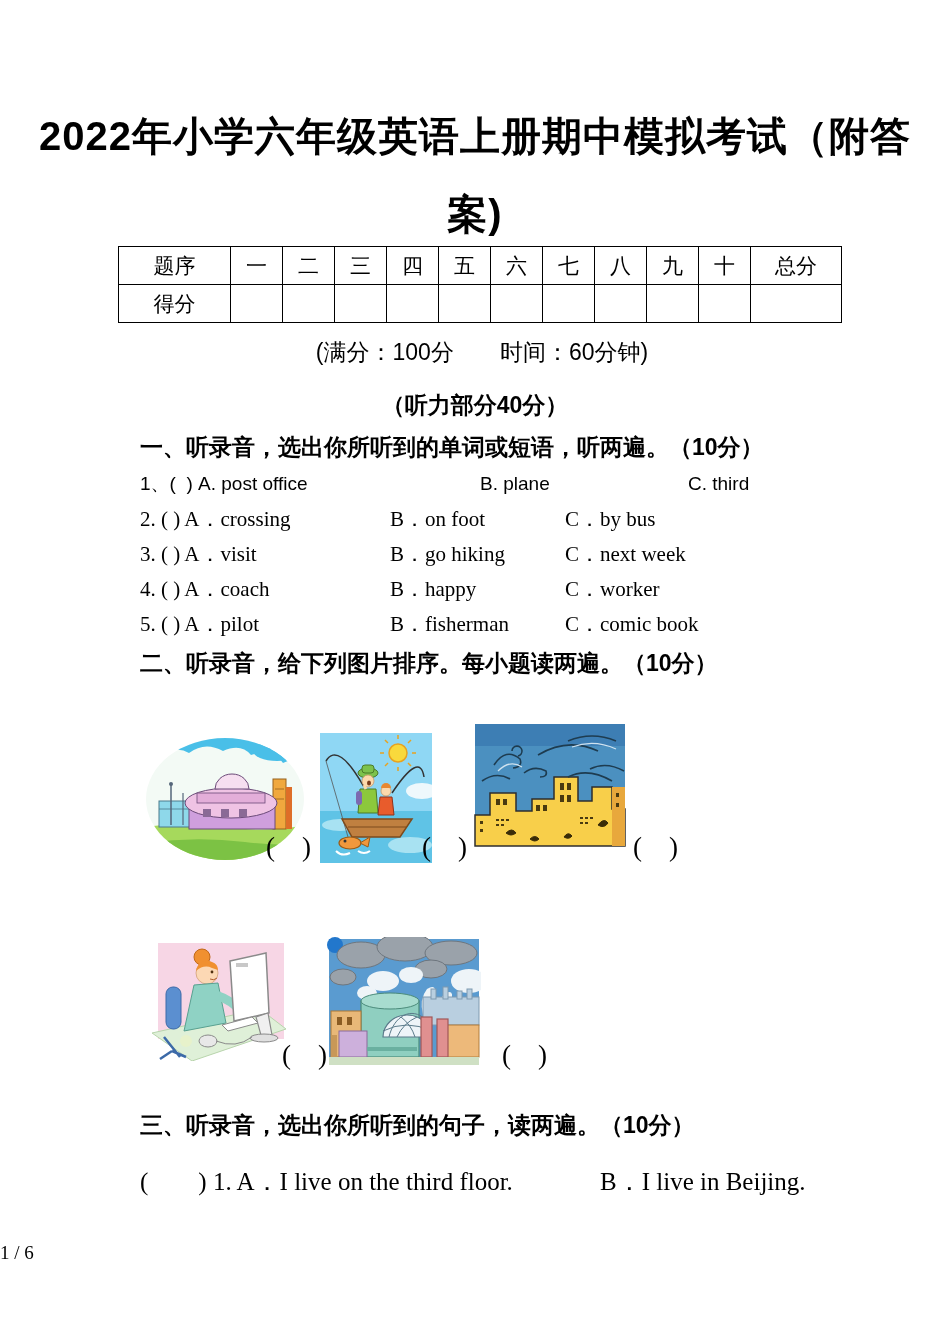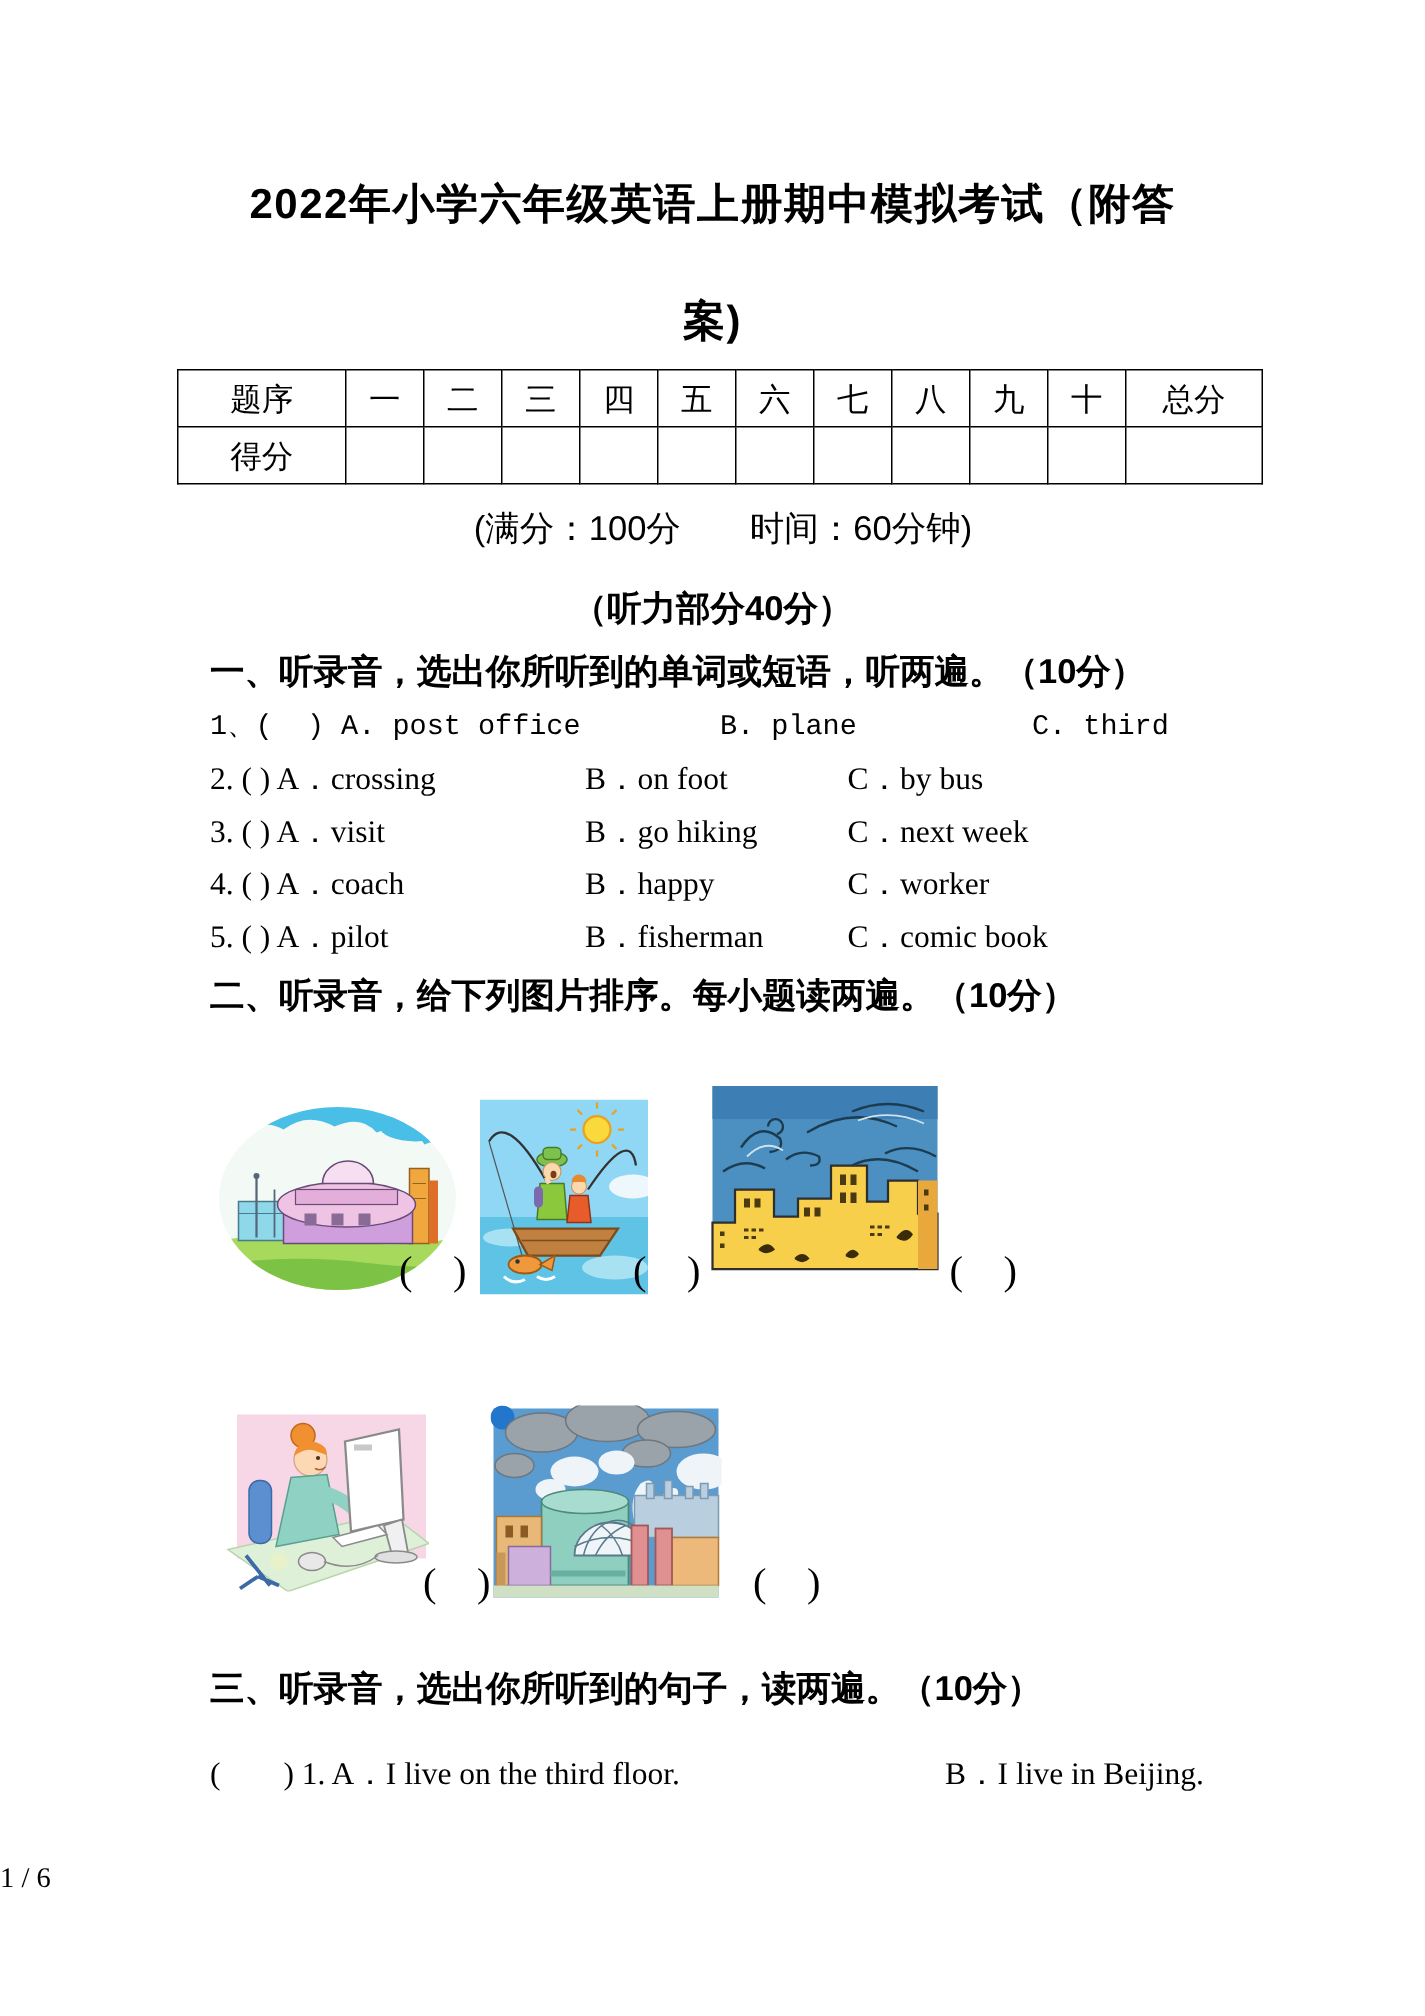--- a/index.html
+++ b/index.html
@@ -11,21 +11,21 @@
     background:#ffffff;
     font-family:"Liberation Serif", serif;
     color:#000;
     overflow:hidden;
     padding-top:118px;
   }
   .title-line {
     text-align:center;
     font-family:"Liberation Sans", sans-serif;
     font-weight:bold;
-    font-size:28px;
+    font-size:40px;
     line-height:36px;
     letter-spacing:1px;
   }
   .title-line2 { margin-top:42px; }
   table.score {
     margin:14px 0 0 118px;
     border-collapse:collapse;
     table-layout:fixed;
     width:723px;
     font-family:"Liberation Sans", sans-serif;
@@ -61,40 +61,39 @@
   }
   .item-row {
     display:grid;
     grid-template-columns:250px 175px auto;
     margin:9px 0 0 140px;
     font-size:21px;
     line-height:26px;
   }
   .item-row.mono {
     grid-template-columns:340px 208px auto;
-    font-family:Liberation Mono, monospace;
+    font-family:Liberation Sans, sans-serif;
     font-size:19px;
     margin-top:8px;
   }
   .img-row { position:relative; }
   .img-row1 { height:146px; margin-top:40px; }
   .img-row2 { height:140px; margin-top:68px; }
   .pic { position:absolute; }
   .blank {
     position:absolute; bottom:0;
     font-size:27px;
     font-family:"Liberation Serif", serif;
   }
   .sec3-item {
     display:grid;
     grid-template-columns:460px auto;
     margin:28px 0 0 140px;
-    font-size:21px;
+    font-size:25px;
     line-height:26px;
-    gap:30px;
   }
   .sec3-heading { margin-top:36px; }
   .footer {
     position:absolute;
     top:1242px; left:0; width:100%;
     text-align:left;
     font-size:19px;
   }
 </style>
 </head>

